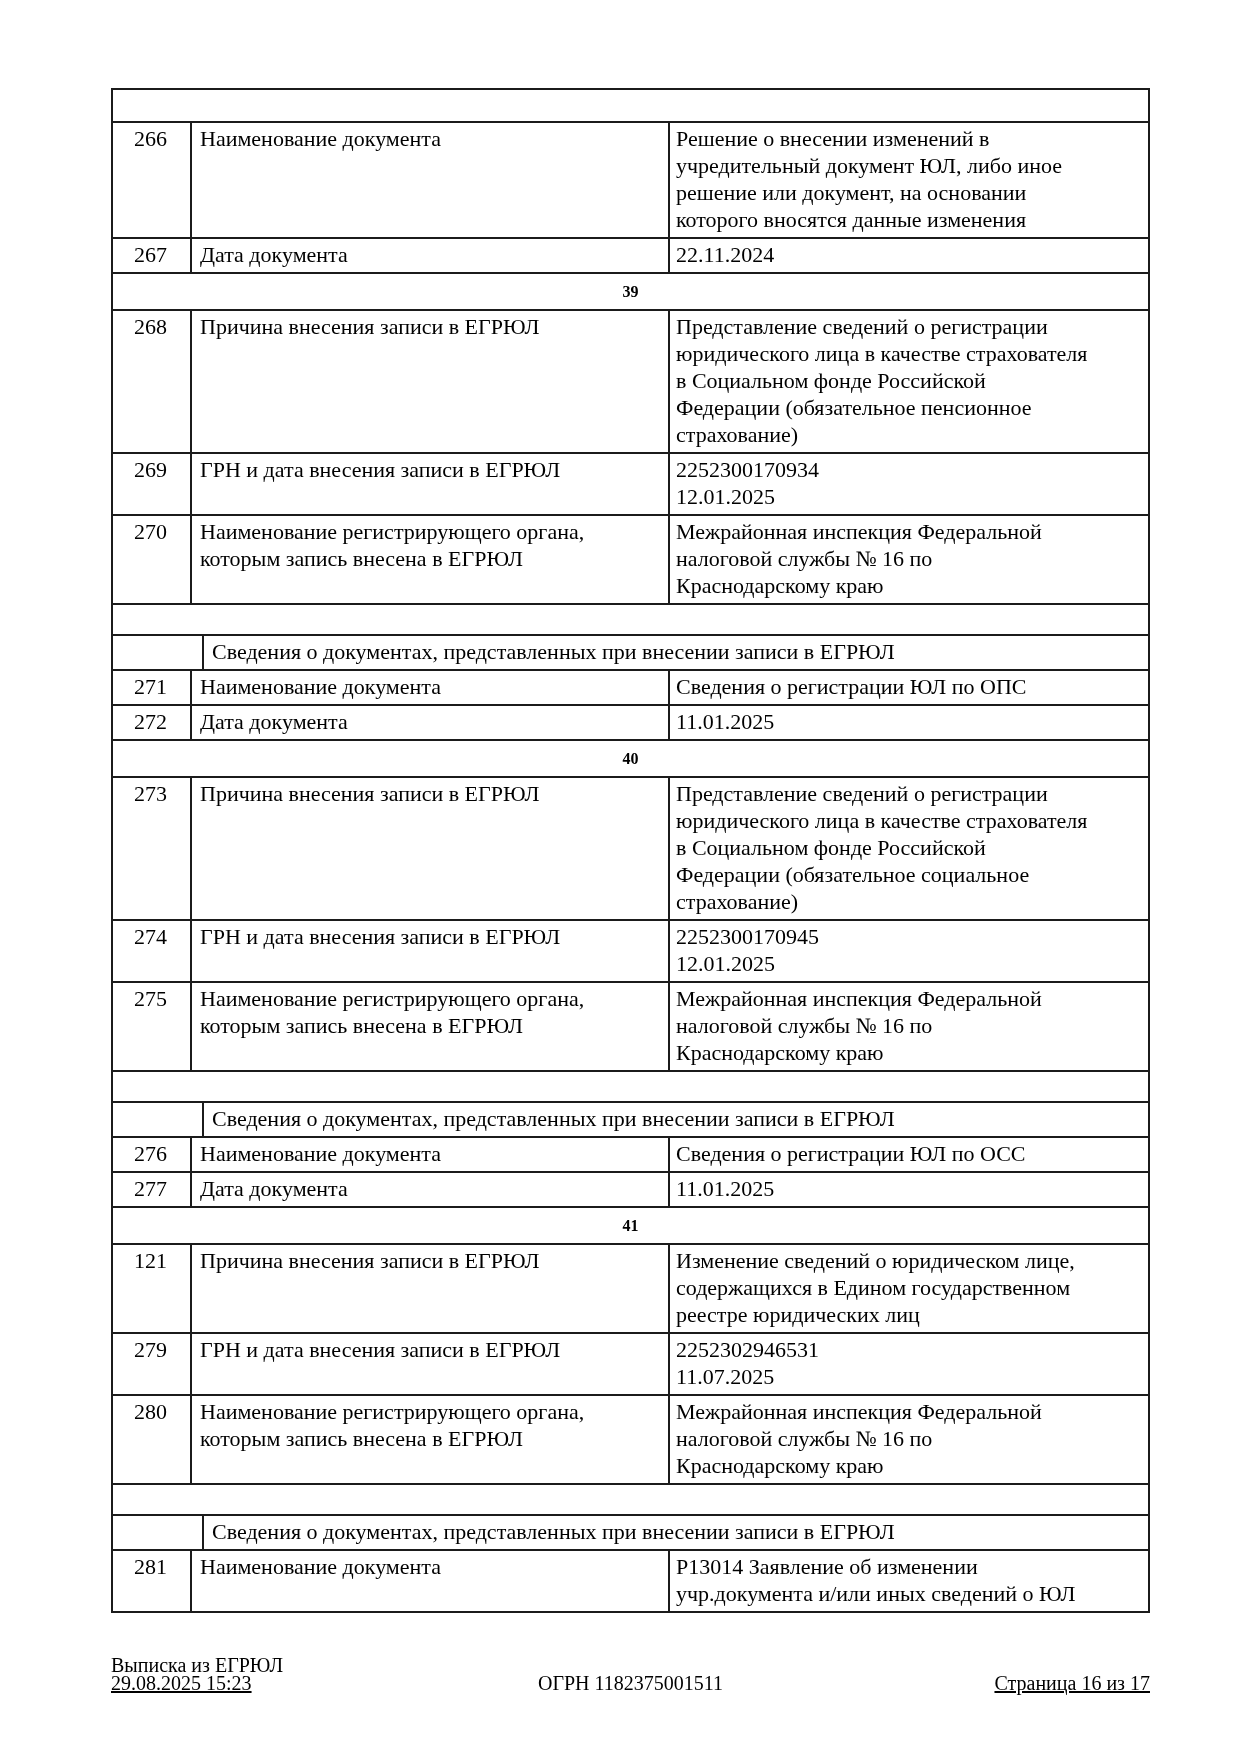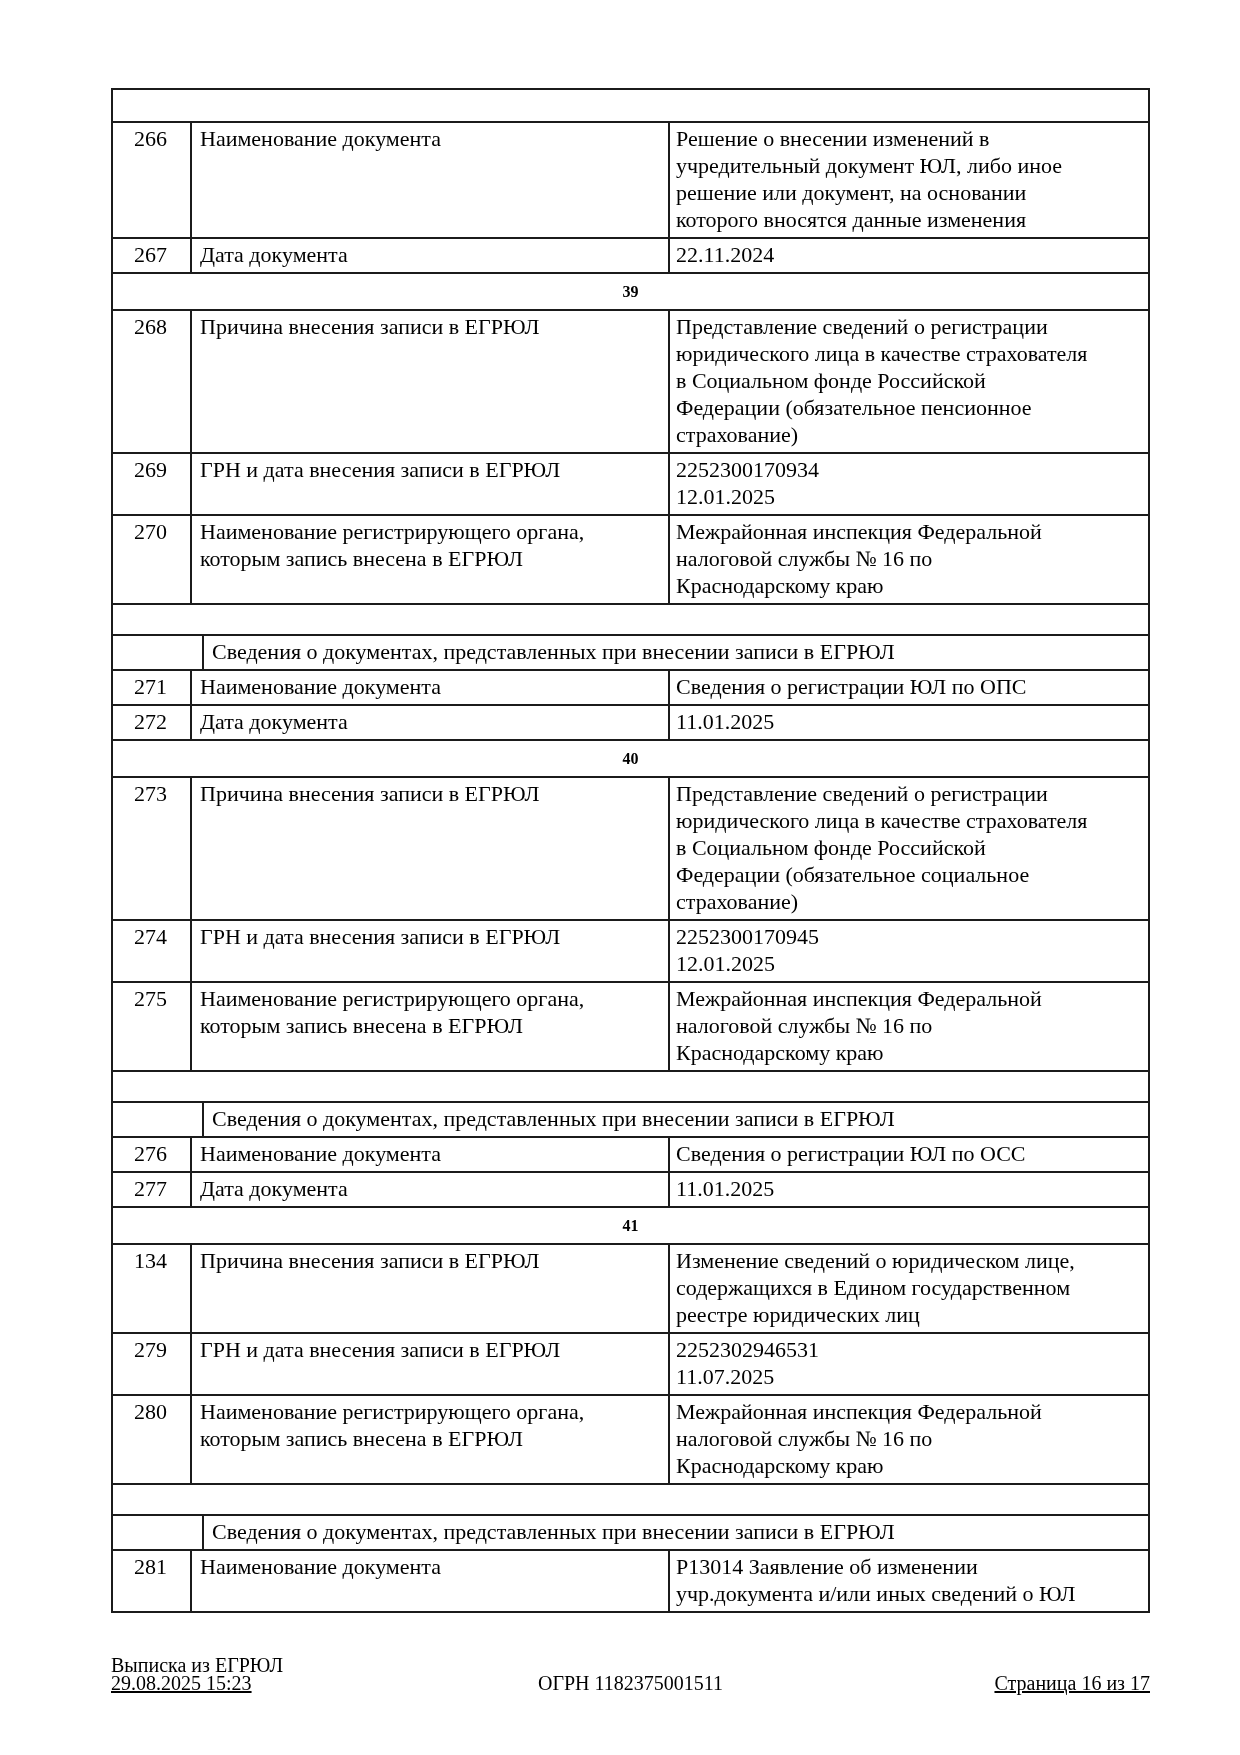--- a/index.html
+++ b/index.html
@@ -184,21 +184,21 @@
       <div class="td td-num">277</div>
       <div class="td td-label">Дата документа</div>
       <div class="td td-value">11.01.2025</div>
     </div>
 
     <div class="tr section">
       <div class="td-section">41</div>
     </div>
 
     <div class="tr">
-      <div class="td td-num">134</div>
+      <div class="td td-num">121</div>
       <div class="td td-label">Причина внесения записи в ЕГРЮЛ</div>
       <div class="td td-value">Изменение сведений о юридическом лице,
 содержащихся в Едином государственном
 реестре юридических лиц</div>
     </div>
 
     <div class="tr">
       <div class="td td-num">279</div>
       <div class="td td-label">ГРН и дата внесения записи в ЕГРЮЛ</div>
       <div class="td td-value">2252302946531

